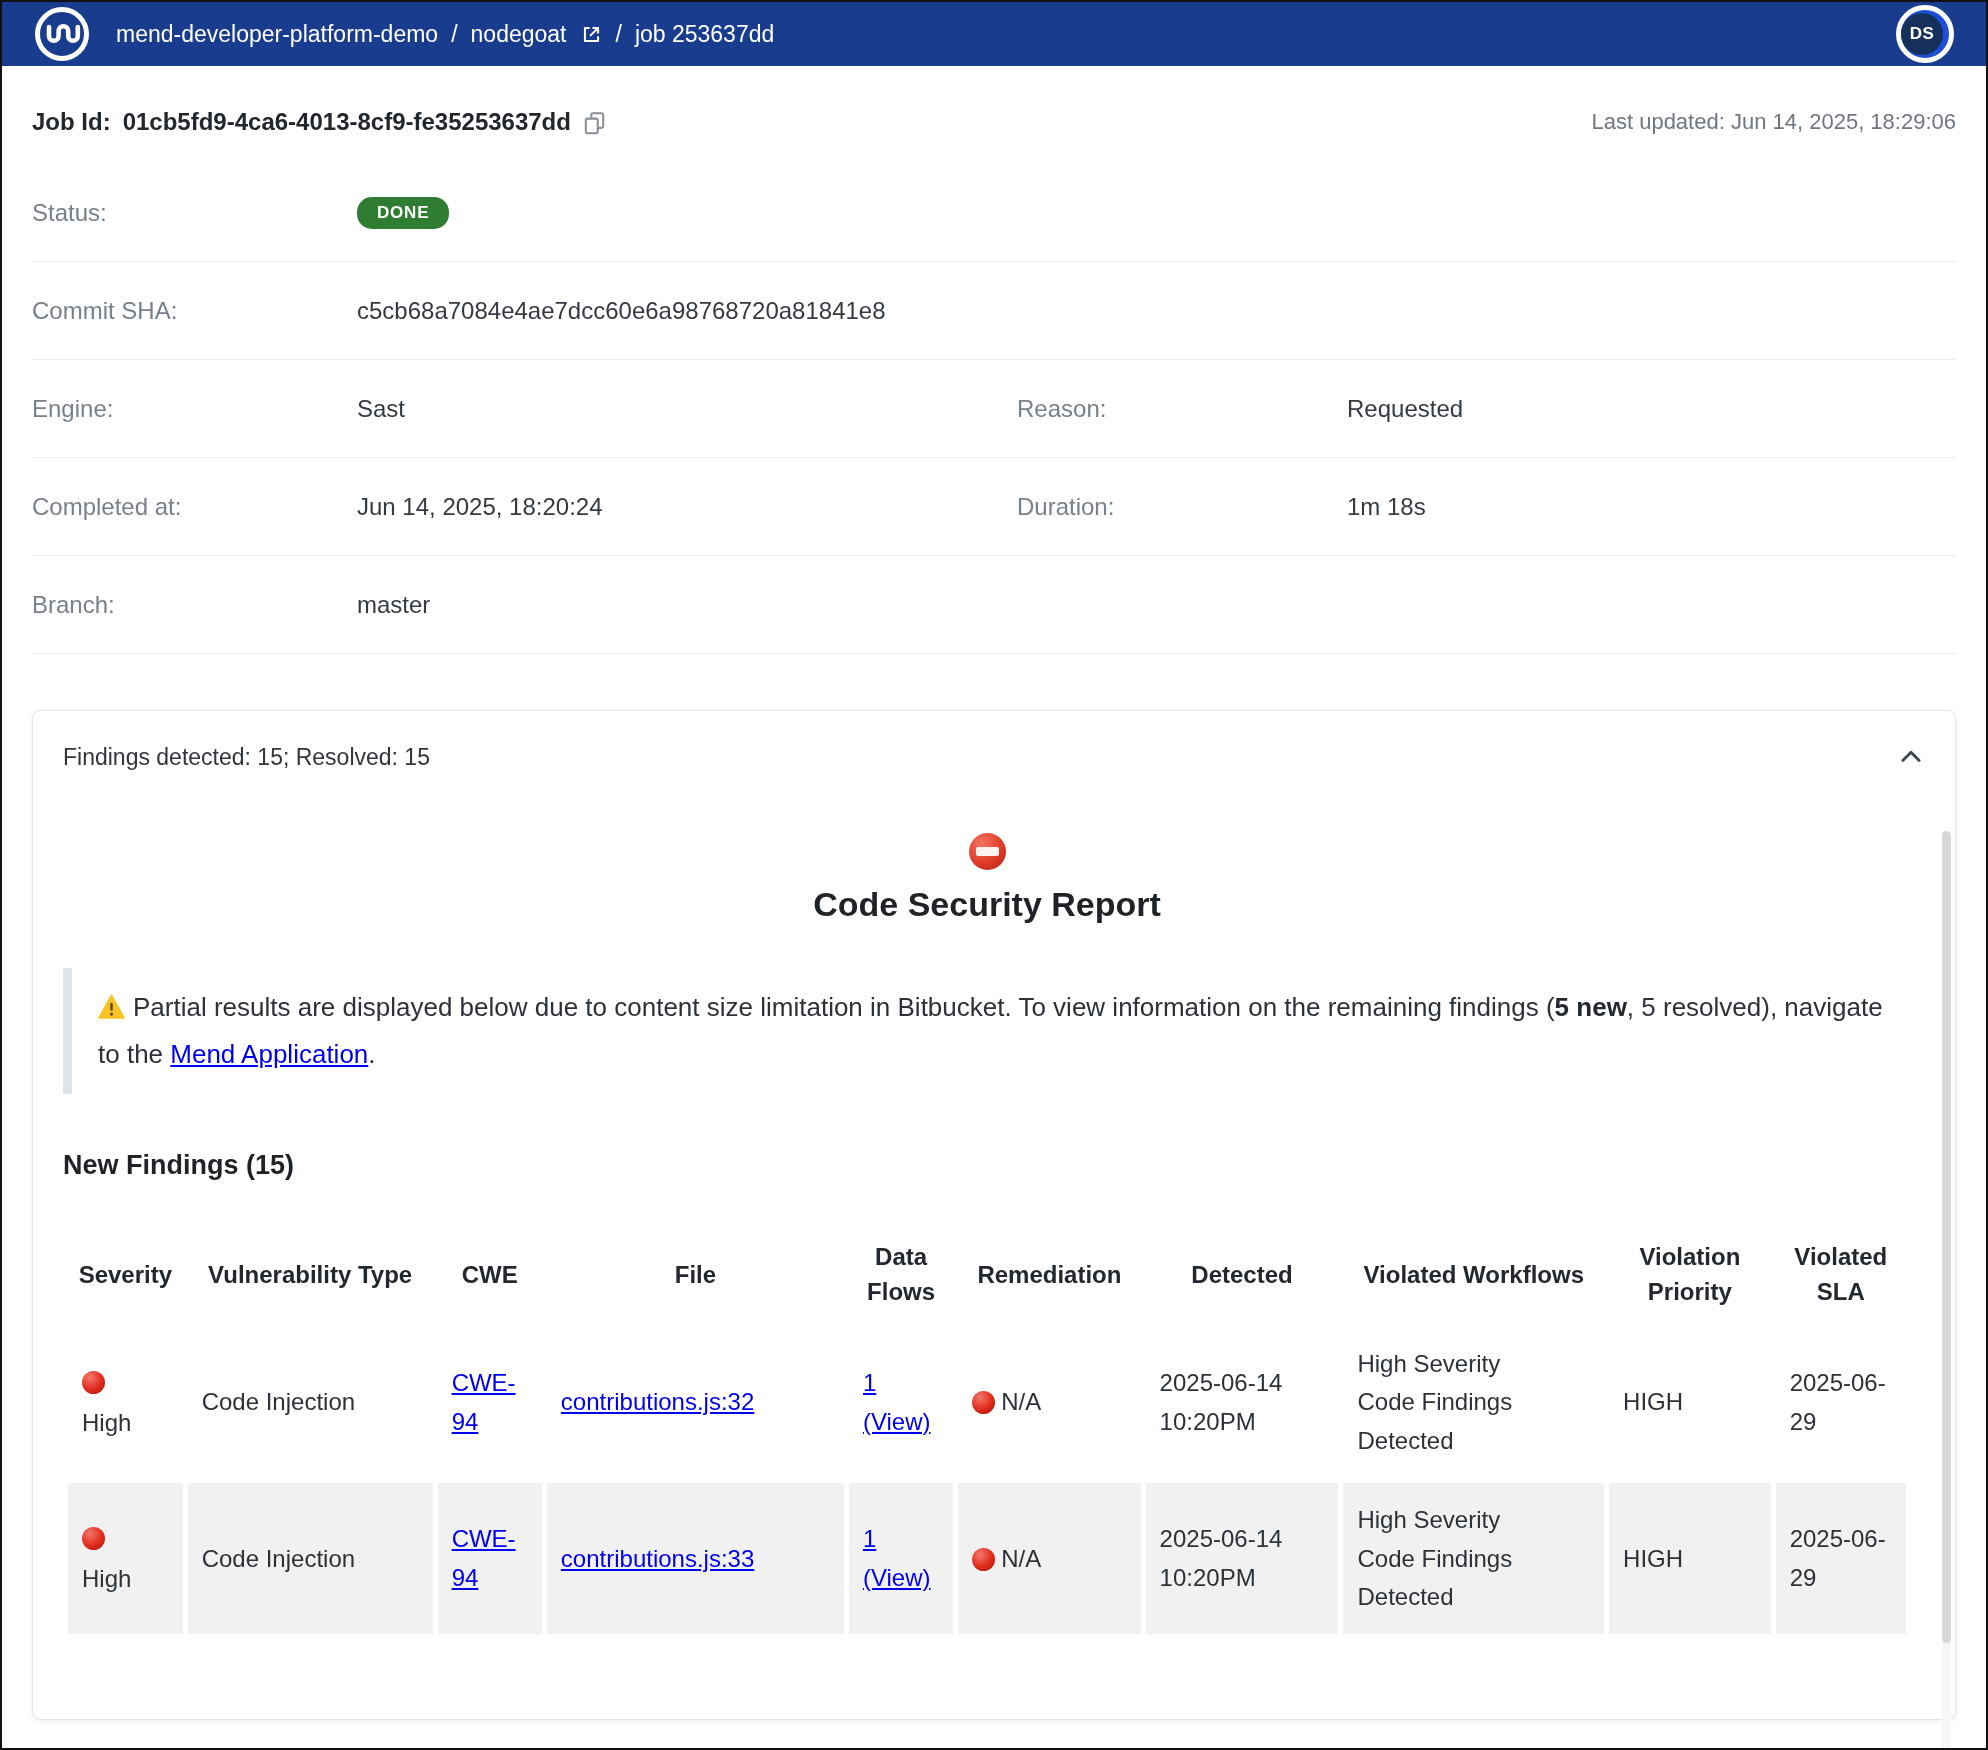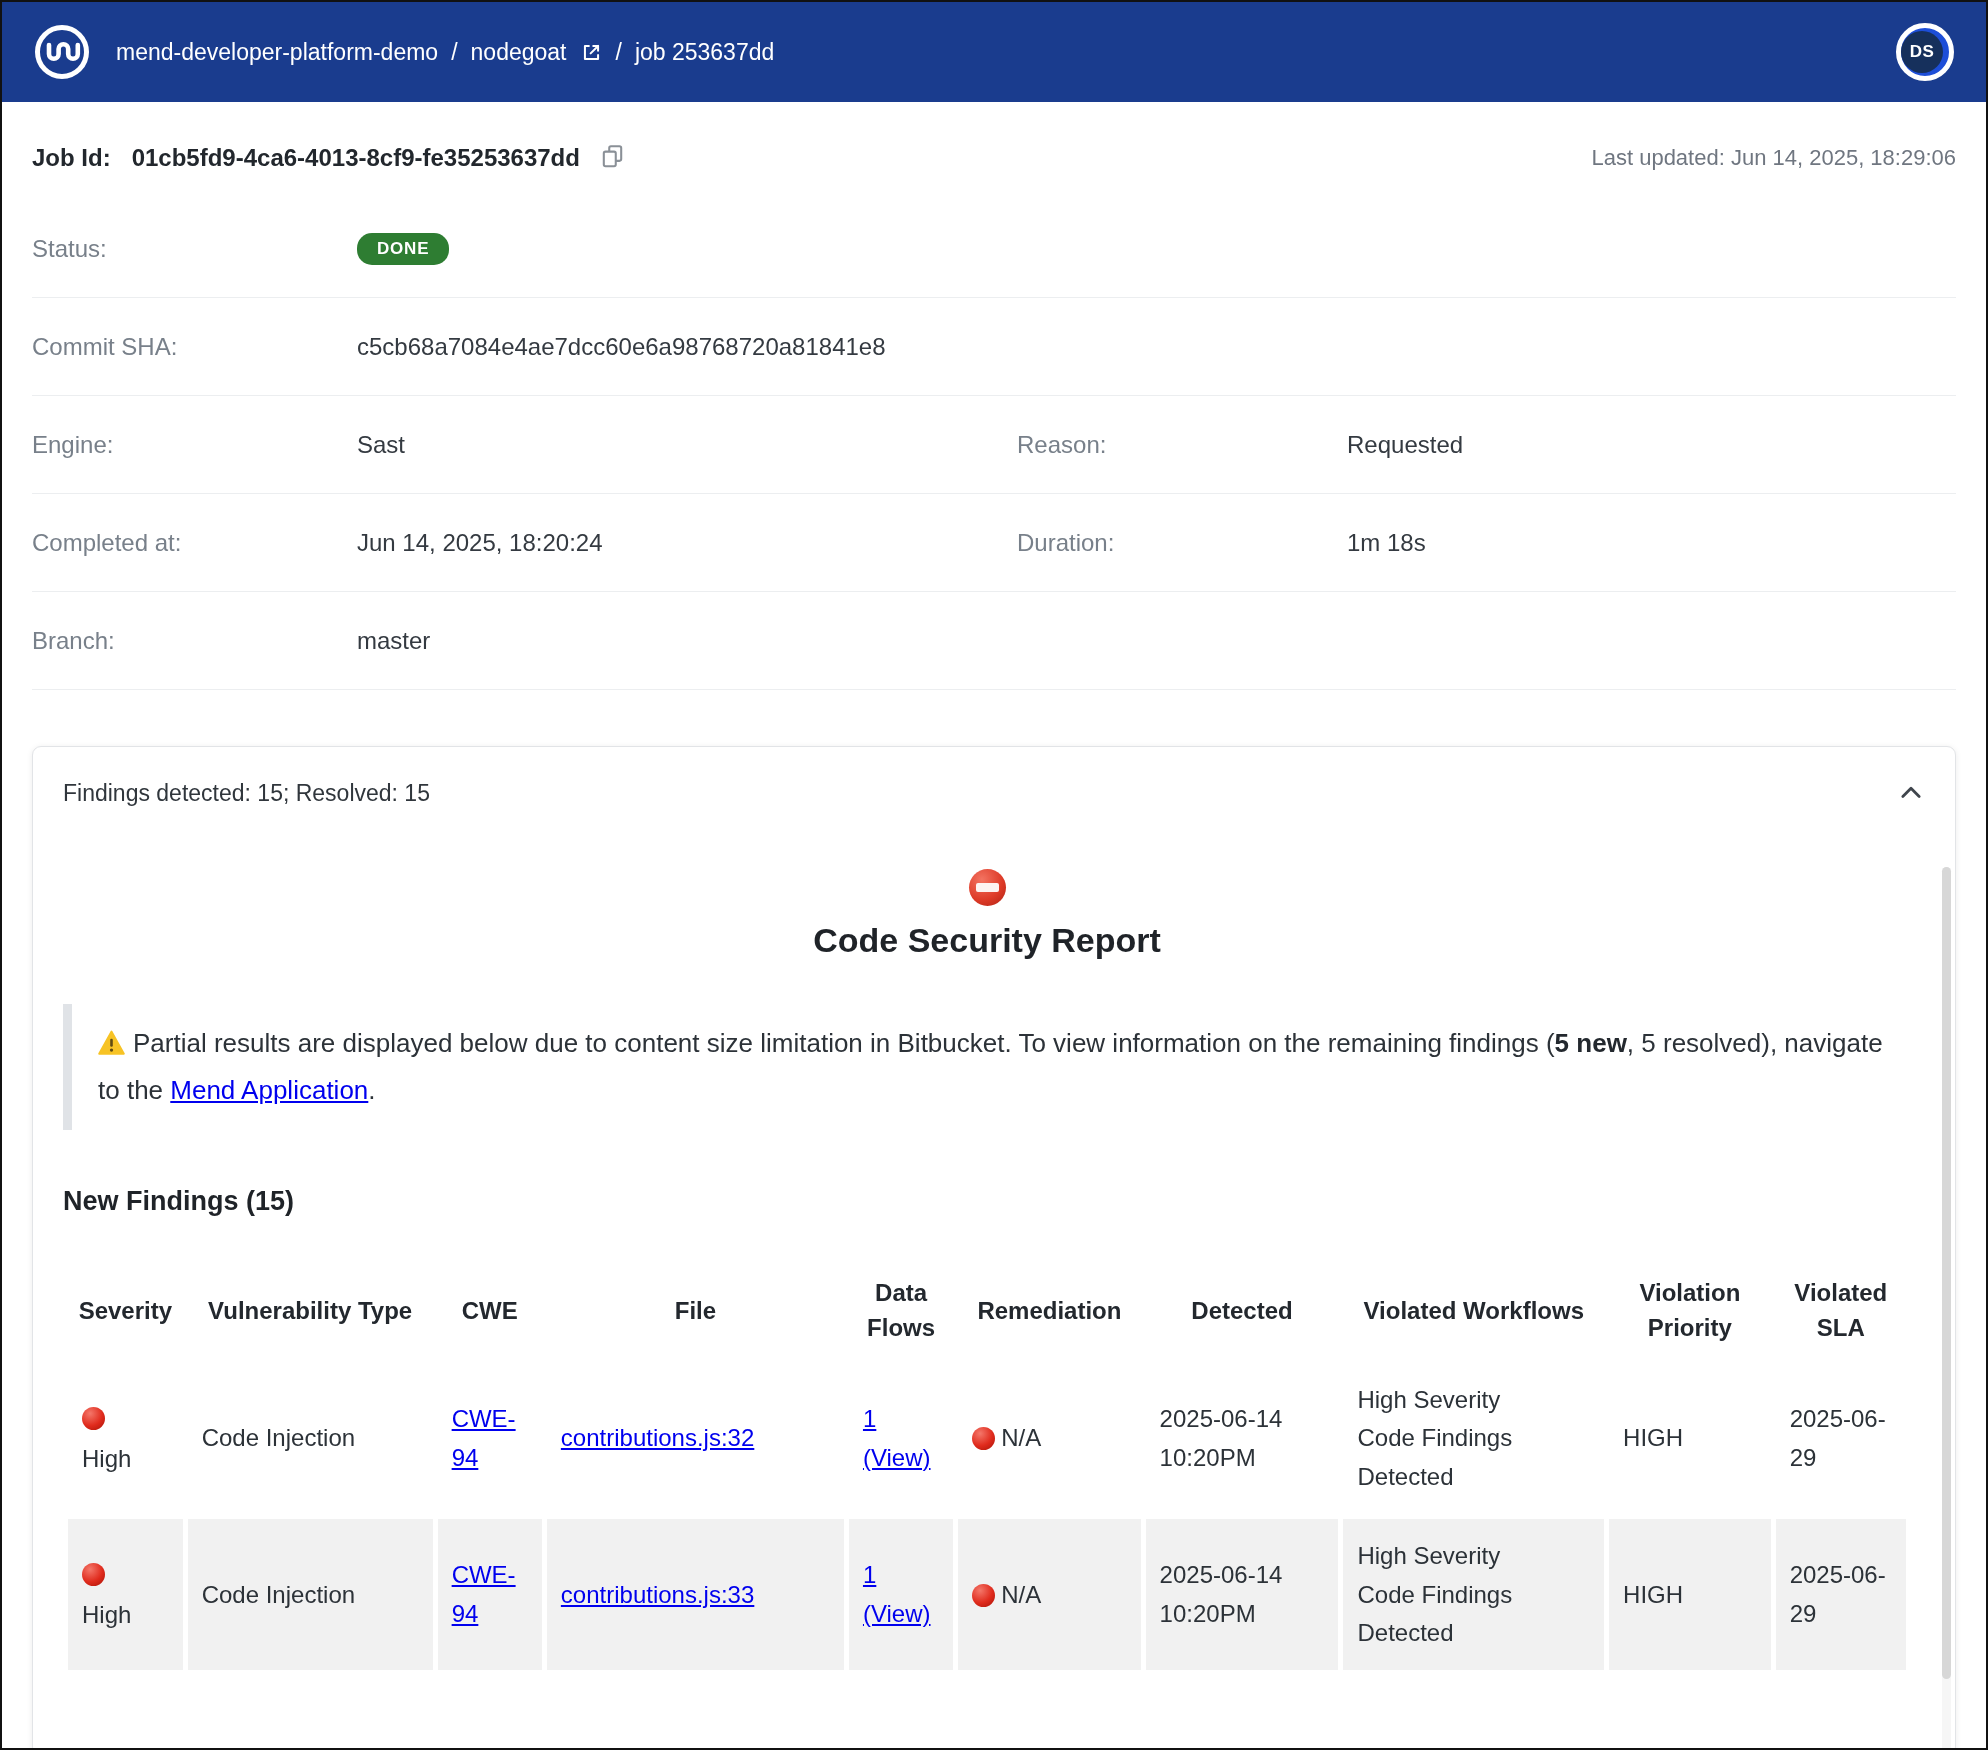--- a/index.html
+++ b/index.html
@@ -3,34 +3,34 @@
 <meta charset="utf-8">
 <style>
   * { margin:0; padding:0; box-sizing:border-box; }
   body { background:#555; font-family:"Liberation Sans", sans-serif; }
   .page {
     width:1988px; height:1750px; border:2px solid #111; background:#fff;
     overflow:hidden; position:relative; color:#3b4046;
   }
 
   
-  .navbar { height:100px; background:#1a3c8e; display:flex; align-items:center; padding:0 32px; }
+  .navbar { height:64px; background:#1a3c8e; display:flex; align-items:center; padding:0 32px; }
   .logo { width:56px; height:56px; margin-right:26px; flex:0 0 auto; cursor:pointer; }
   .crumbs { display:flex; align-items:center; gap:13px; color:#fff; font-size:23px; white-space:nowrap; }
   .crumbs .crumb-link { color:#fff; text-decoration:none; cursor:pointer; }
   .crumbs .ext { display:inline-flex; align-items:center; margin-left:2px; cursor:pointer; }
   .nav-spacer { flex:1; }
   .avatar-ring { width:58px; height:58px; border-radius:50%; border:5px solid #fff; background:#1d4ed8;
     display:flex; align-items:center; justify-content:flex-start; cursor:pointer; }
   .avatar { width:42px; height:42px; border-radius:50%; background:#16305c; color:#fff;
     display:flex; align-items:center; justify-content:center; font-size:17px; font-weight:bold; letter-spacing:.5px; }
 
   
   .jobbar { display:flex; justify-content:space-between; align-items:center; padding:42px 30px 28px; }
-  .jobid { font-size:24px; font-weight:bold; color:#22272d; display:flex; align-items:flex-start; gap:21px; }
+  .jobid { font-size:24px; font-weight:bold; color:#22272d; display:flex; align-items:flex-end; gap:12px; }
   .copy-btn { display:inline-flex; cursor:pointer; }
   .lastupd { font-size:22px; color:#6f7680; }
 
   
   .fields { padding:0 30px; }
   .frow { display:grid; grid-template-columns:325px 660px 330px 1fr; align-items:center;
     min-height:98px; border-bottom:1px solid #eceef0; font-size:24px; }
   .frow .lbl { color:#78808a; }
   .frow .val { color:#343a41; }
   .badge { display:inline-block; background:#2e7d32; color:#fff; font-size:17px; font-weight:bold;

